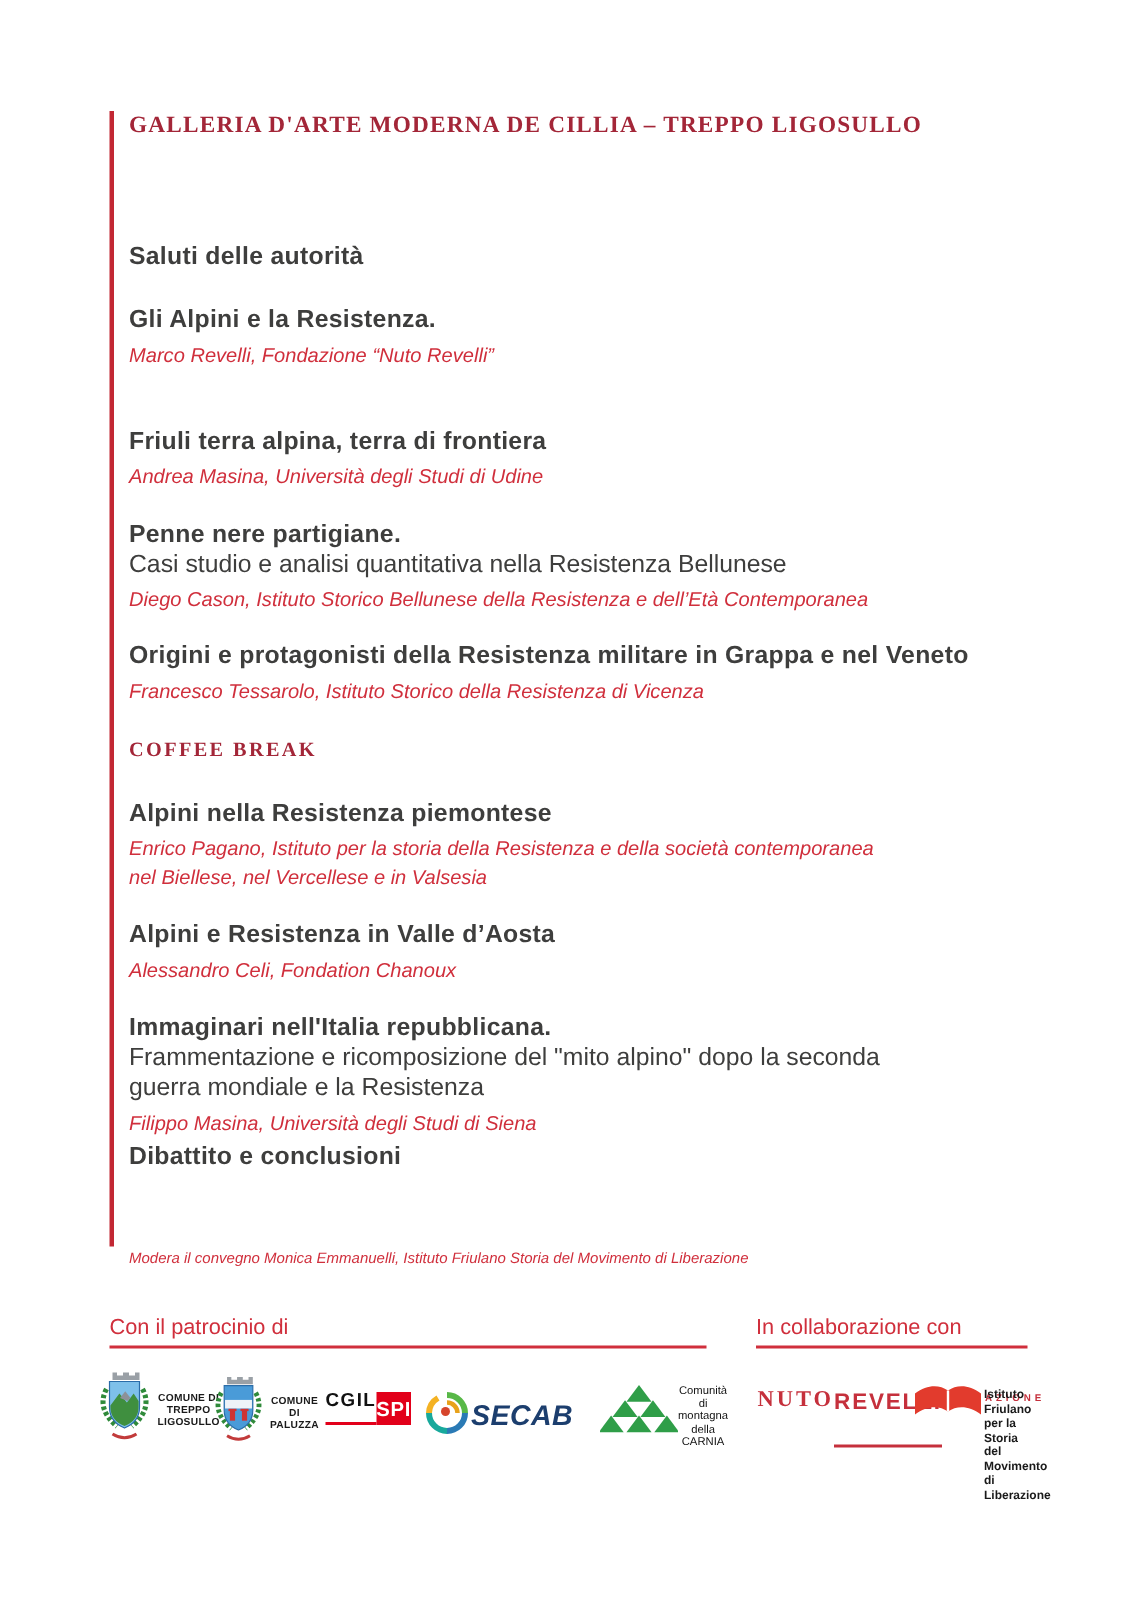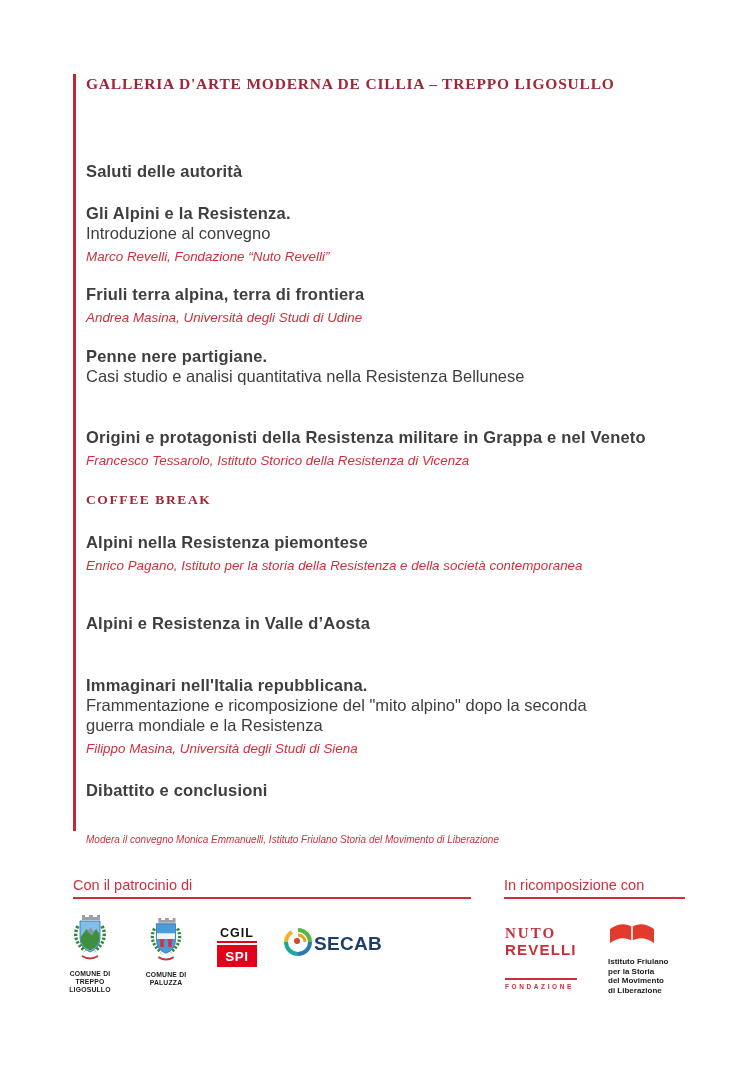--- a/index.html
+++ b/index.html
@@ -21,60 +21,60 @@
   .vline{position:absolute;left:73px;top:74px;width:3px;height:757px;background:var(--line-red);}
   
   .header{
     position:absolute;left:86px;top:72px;width:620px;
     font-family:"Liberation Serif",serif;font-weight:bold;
     color:var(--dark-red);font-size:15.5px;line-height:23px;letter-spacing:0.8px;
   }
   
   .block{position:absolute;left:86px;width:615px;color:var(--text);}
   .b0{top:161px}.b1{top:203px}.b2{top:284px}.b3{top:346px}.b4{top:427px}
-  .b5{top:492px}.b6{top:532px}.b7{top:613px}.b8{top:675px}.b9{top:780px}.b10{top:806px}
+  .b5{top:492px}.b6{top:532px}.b7{top:613px}.b8{top:675px}.b9{top:761px}.b10{top:806px}
   .title{font-size:16.5px;font-weight:bold;line-height:20px;letter-spacing:0.2px;}
   .subtitle{font-size:16.5px;font-weight:400;line-height:20px;}
   .speakers{margin-top:4px;}
   .speaker{font-size:13.4px;font-style:italic;color:var(--accent);line-height:19px;}
   .coffee{
     font-family:"Liberation Serif",serif;font-weight:bold;color:var(--dark-red);
     font-size:13.5px;letter-spacing:1.6px;
   }
   .moderator{font-size:10px;font-style:italic;color:var(--accent);line-height:19px;margin-top:24px;}
   
   .footer-label{position:absolute;top:877px;font-size:14.5px;color:var(--accent);line-height:17px;}
   .footer-label.left{left:73px;}
   .footer-label.right{left:504px;}
   .footer-rule{position:absolute;top:897px;height:2px;background:var(--accent);}
   .footer-rule.left{left:73px;width:398px;}
   .footer-rule.right{left:504px;width:181px;}
   
-  .logo{position:absolute;display:flex;flex-direction:column;align-items:center;}
+  .logo{position:absolute;display:flex;flex-direction:row;align-items:center;}
   #logo-treppo{left:61px;top:911px;width:58px;}
   #logo-paluzza{left:138px;top:914px;width:56px;}
   #logo-cgil{left:217px;top:926px;width:40px;align-items:stretch;}
   #logo-secab{left:284px;top:928px;width:84px;flex-direction:row;align-items:center;}
   #logo-carnia{left:400px;top:920px;width:70px;}
   #logo-nuto{left:505px;top:926px;width:74px;align-items:flex-start;}
   #logo-istituto{left:608px;top:921px;width:86px;align-items:flex-start;}
   .crest-caption{
     font-size:6.8px;font-weight:bold;color:#1a1a1a;text-align:center;
     line-height:8px;margin-top:3px;letter-spacing:0.2px;
   }
   .cgil-top{
     font-weight:bold;font-size:12.5px;color:#111;text-align:center;letter-spacing:1px;
     border-bottom:2.5px solid var(--cgil-red);padding-bottom:1px;
   }
   .spi-box{
     background:var(--cgil-red);color:#fff;font-weight:bold;font-size:13.5px;
     text-align:center;padding:4px 0 3px;margin-top:2px;letter-spacing:0.5px;
   }
   .secab-text{
-    font-weight:bold;font-size:19px;color:var(--secab-blue);letter-spacing:0.3px;margin-left:2px;
+    font-weight:bold;font-size:19px;color:var(--secab-blue);letter-spacing:0.3px;margin-left:2px;font-style:italic;
   }
   .carnia-caption{font-size:7.5px;color:#111;text-align:center;line-height:8.5px;margin-top:3px;}
   .nuto-line1{
     font-family:"Liberation Serif",serif;font-weight:bold;font-size:15px;
     color:#c5303c;letter-spacing:2px;line-height:15px;
   }
   .nuto-line2{
     font-weight:bold;font-size:15px;color:#c5303c;letter-spacing:1.2px;line-height:17px;
     border-bottom:2px solid #c5303c;padding-bottom:20px;
   }
@@ -91,68 +91,74 @@
   <div class="header">
     <div>GALLERIA D'ARTE MODERNA DE CILLIA – TREPPO LIGOSULLO</div>
   </div>
 
   <div id="program">
       <div class="block b0">
         <div class="title">Saluti delle autorità</div>
       </div>
       <div class="block b1">
         <div class="title">Gli Alpini e la Resistenza.</div>
-        <div class="subtitle">Introduzione al convegno</div>
         <div class="speakers">
           <div class="speaker">Marco Revelli, Fondazione “Nuto Revelli”</div>
         </div>
       </div>
       <div class="block b2">
         <div class="title">Friuli terra alpina, terra di frontiera</div>
         <div class="speakers">
           <div class="speaker">Andrea Masina, Università degli Studi di Udine</div>
         </div>
       </div>
       <div class="block b3">
         <div class="title">Penne nere partigiane.</div>
         <div class="subtitle">Casi studio e analisi quantitativa nella Resistenza Bellunese</div>
+        <div class="speakers">
+          <div class="speaker">Diego Cason, Istituto Storico Bellunese della Resistenza e dell’Età Contemporanea</div>
+        </div>
       </div>
       <div class="block b4">
         <div class="title">Origini e protagonisti della Resistenza militare in Grappa e nel Veneto</div>
         <div class="speakers">
           <div class="speaker">Francesco Tessarolo, Istituto Storico della Resistenza di Vicenza</div>
         </div>
       </div>
       <div class="block coffee b5">COFFEE BREAK</div>
       <div class="block b6">
         <div class="title">Alpini nella Resistenza piemontese</div>
         <div class="speakers">
           <div class="speaker">Enrico Pagano, Istituto per la storia della Resistenza e della società contemporanea</div>
+          <div class="speaker">nel Biellese, nel Vercellese e in Valsesia</div>
         </div>
       </div>
       <div class="block b7">
         <div class="title">Alpini e Resistenza in Valle d’Aosta</div>
+        <div class="speakers">
+          <div class="speaker">Alessandro Celi, Fondation Chanoux</div>
+        </div>
       </div>
       <div class="block b8">
         <div class="title">Immaginari nell'Italia repubblicana.</div>
         <div class="subtitle">Frammentazione e ricomposizione del "mito alpino" dopo la seconda</div>
         <div class="subtitle">guerra mondiale e la Resistenza</div>
         <div class="speakers">
           <div class="speaker">Filippo Masina, Università degli Studi di Siena</div>
         </div>
       </div>
       <div class="block b9">
         <div class="title">Dibattito e conclusioni</div>
       </div>
       <div class="block moderator b10">Modera il convegno Monica Emmanuelli, Istituto Friulano Storia del Movimento di Liberazione</div>
     </div>
 
   <div class="footer-label left">Con il patrocinio di</div>
   <div class="footer-rule left"></div>
-  <div class="footer-label right">In ricomposizione con</div>
+  <div class="footer-label right">In collaborazione con</div>
   <div class="footer-rule right"></div>
 
   <div class="logo" id="logo-treppo">
     <span>
       <svg width="44" height="52" viewBox="0 0 44 52">
         <path d="M14 9 v-5 h3 v2 h4 v-2 h4 v2 h4 v-2 h3 v5 z" fill="#9aa0a6"></path>
         <path d="M10 15 q-7 13 7 25" stroke="#2f8a3a" fill="none" stroke-width="3.4" stroke-dasharray="2.4 1.6"></path>
         <path d="M34 15 q7 13 -7 25" stroke="#2f8a3a" fill="none" stroke-width="3.4" stroke-dasharray="2.4 1.6"></path>
         <path d="M12 10 h20 v17 q0 10 -10 14 q-10 -4 -10 -14 z" fill="#7ec0ea" stroke="#2a6ca8" stroke-width="0.8"></path>
         <path d="M12.6 26 l6 -8 5 6 4.5 -6 3.3 5 v4 q0 9 -9.4 12.6 q-9.4 -3.6 -9.4 -12.6 z" fill="#3f8f3f"></path>
@@ -193,20 +199,33 @@
         <path d="M26 14 A12 12 0 0 1 14 26" stroke="#2a7ab5" stroke-width="4" fill="none"></path>
         <path d="M14 26 A12 12 0 0 1 2 14" stroke="#18a99c" stroke-width="4" fill="none"></path>
         <path d="M2 14 A12 12 0 0 1 8 4 " stroke="#f4b223" stroke-width="4" fill="none"></path>
         <path d="M14 7 A7 7 0 0 1 21 14" stroke="#e8a21a" stroke-width="3" fill="none"></path>
         <circle cx="13" cy="13" r="3" fill="#d6452c"></circle>
       </svg>
     </span>
     <span class="secab-text">SECAB</span>
   </div>
 
+  <div class="logo" id="logo-carnia">
+    <span>
+      <svg width="52" height="34" viewBox="0 0 56 36">
+        <polygon points="28,0 19,12 37,12" fill="#2f9e48"></polygon>
+        <polygon points="18,11 9,23 27,23" fill="#2f9e48"></polygon>
+        <polygon points="38,11 29,23 47,23" fill="#2f9e48"></polygon>
+        <polygon points="8,22 -1,34 17,34" fill="#2f9e48"></polygon>
+        <polygon points="28,22 19,34 37,34" fill="#2f9e48"></polygon>
+        <polygon points="48,22 39,34 57,34" fill="#2f9e48"></polygon>
+      </svg>
+    </span>
+    <div class="carnia-caption">Comunità di montagna<br>della CARNIA</div>
+  </div>
 
   <div class="logo" id="logo-nuto">
     <div class="nuto-line1">NUTO</div>
     <div class="nuto-line2">REVELLI</div>
     <div class="nuto-line3">FONDAZIONE</div>
   </div>
 
   <div class="logo" id="logo-istituto">
     <span>
       <svg width="48" height="28" viewBox="0 0 48 28">

